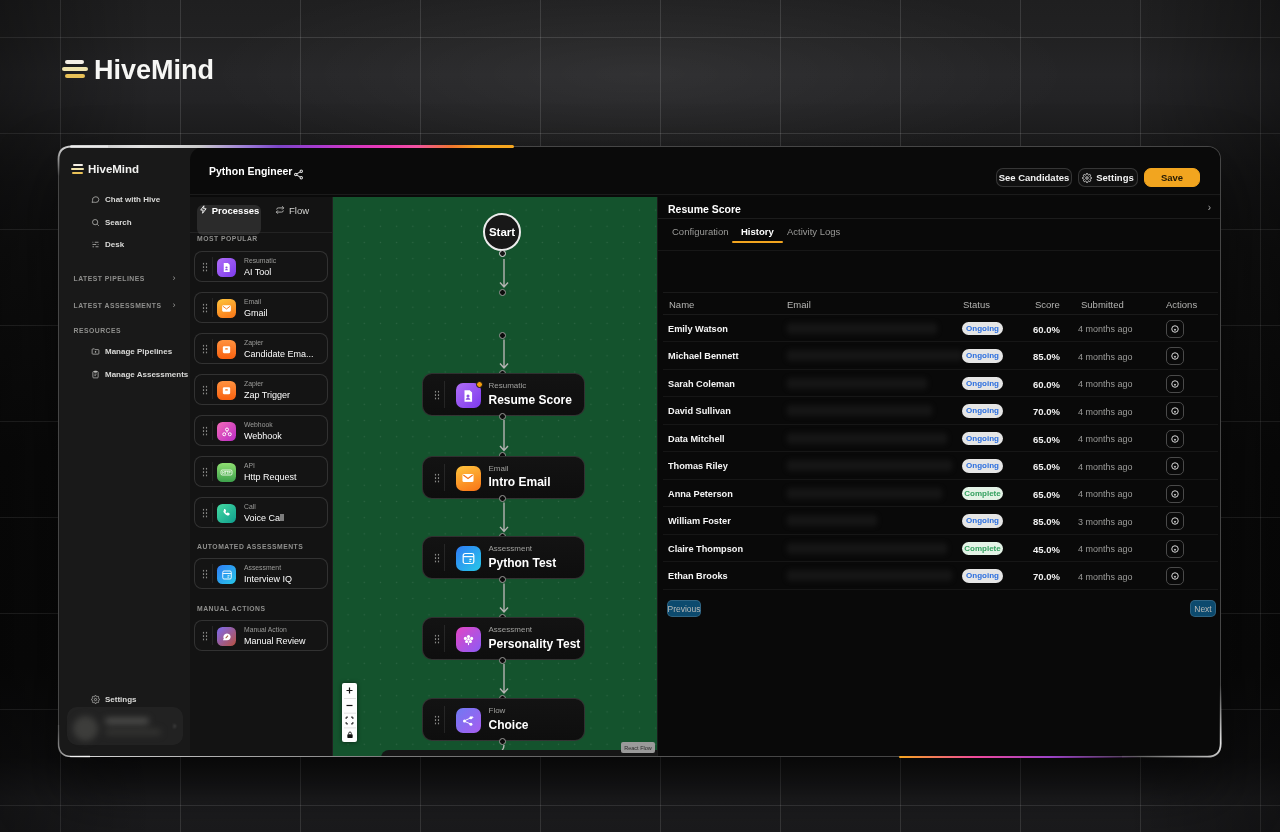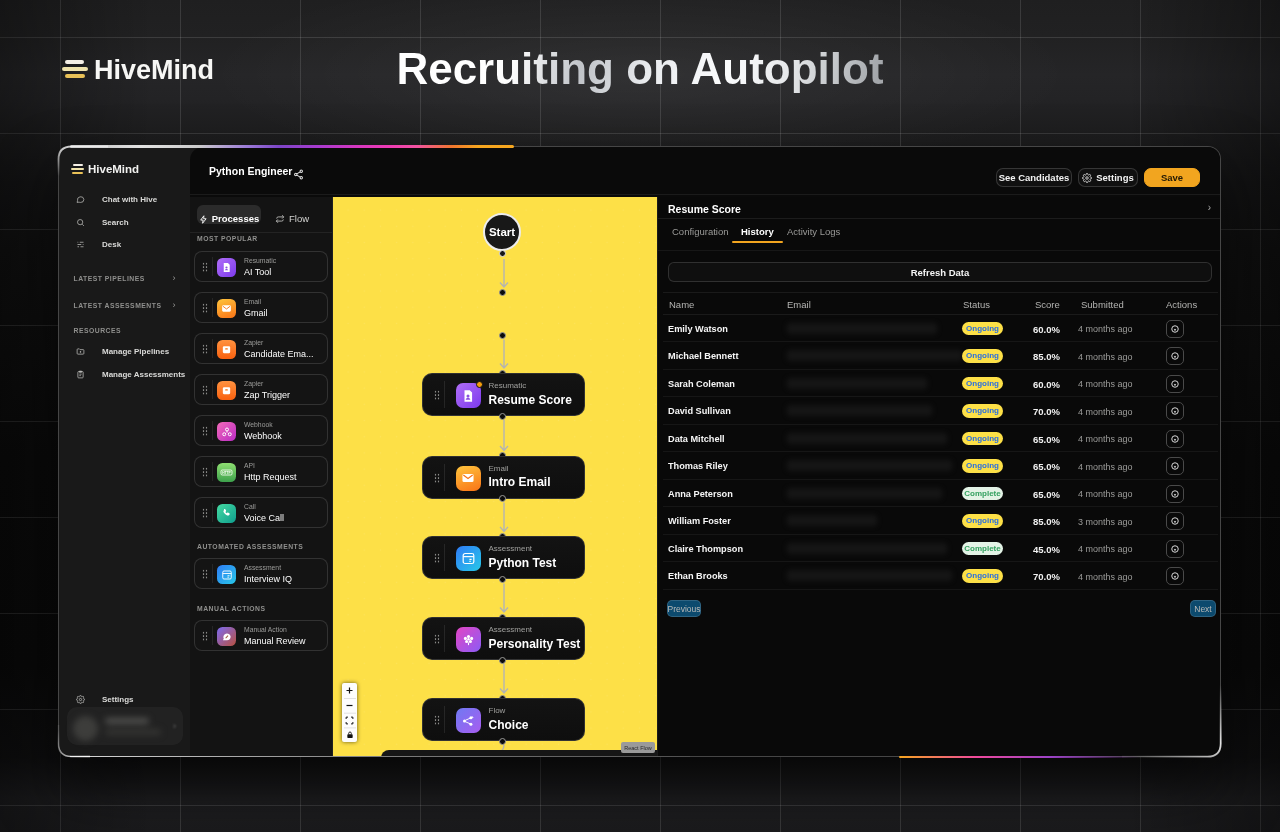--- a/index.html
+++ b/index.html
@@ -43,21 +43,21 @@
   background:linear-gradient(90deg, rgba(255,255,255,0.8), rgba(255,255,255,0.3) 50%, rgba(255,255,255,0.06)); }
 
 .side { position:absolute; left:0; top:0; width:131px; height:611px; background:#191919; }
 .side .logo { position:absolute; left:12px; top:16px; display:flex; align-items:center; }
 .side .logo .bars { position:relative; width:13px; height:11px; }
 .side .logo .bars i { position:absolute; height:2px; border-radius:2px; }
 .side .logo .bars i.b1 { left:1.5px; top:0; width:10px; background:#f4efe6; }
 .side .logo .bars i.b2 { left:0; top:4px; width:13px; background:#efe3ac; }
 .side .logo .bars i.b3 { left:1px; top:8px; width:10.5px; background:#e9c157; }
 .side .logo .txt { margin-left:4px; font-size:11.5px; font-weight:700; color:#f2f2f0; }
-.sitem { position:absolute; left:17px; display:flex; align-items:center; gap:17px; color:#dadad8; font-size:8px; font-weight:700; height:12px; }
+.sitem { position:absolute; left:32px; display:flex; align-items:center; gap:5px; color:#dadad8; font-size:8px; font-weight:700; height:12px; }
 .sitem svg { flex:0 0 auto; }
 .sitem span { white-space:nowrap; }
 .shead { position:absolute; left:14.5px; right:14px; display:flex; align-items:center; justify-content:space-between;
   color:#8f8f8d; font-size:6.8px; font-weight:700; letter-spacing:0.5px; }
 .shead .chev { color:#9a9a98; font-size:9px; font-weight:400; }
 .ucard { position:absolute; left:8px; top:560px; width:116px; height:38px; border-radius:10px; background:rgba(255,255,255,0.045); }
 .ucard .in { position:absolute; inset:0; filter:blur(3px); }
 .ucard .av { position:absolute; left:6px; top:9px; width:25px; height:25px; border-radius:50%; background:#3d3d3b; }
 .ucard .l1 { position:absolute; left:38px; top:11px; width:44px; height:6px; border-radius:3px; background:#50504e; }
 .ucard .l2 { position:absolute; left:38px; top:22px; width:56px; height:6px; border-radius:3px; background:#343432; }
@@ -65,24 +65,24 @@
 
 .main { position:absolute; left:131px; top:0; width:1032px; height:611px; background:#0a0a0a; border-top-left-radius:13px; }
 .topbar { position:absolute; left:0; top:0; width:1032px; height:48px; border-bottom:1px solid rgba(255,255,255,0.07); }
 .topbar .name { position:absolute; left:19px; top:18px; font-size:10.5px; font-weight:700; color:#fff; }
 .topbar .share { position:absolute; left:103px; top:18.5px; }
 .btn { position:absolute; top:21px; height:19px; border:1px solid rgba(255,255,255,0.16); border-radius:7px; background:#101010;
   color:#f2f2f2; font-size:9.5px; font-weight:700; display:flex; align-items:center; justify-content:center; gap:4px; }
 .btn.save { background:#f2a51f; border-color:#f2a51f; color:#241a05; }
 
 .palette { position:absolute; left:0; top:50px; width:143px; height:561px; background:#131313; border-right:1px solid rgba(255,255,255,0.06); }
-.canvas { position:absolute; left:143px; top:50px; width:324px; height:561px; background:#fde047; overflow:hidden; }
+.canvas { position:absolute; left:143px; top:50px; width:324px; height:561px; background:#14532d; overflow:hidden; }
 .rpanel { position:absolute; left:467px; top:50px; width:565px; height:561px; background:#090909; border-left:1px solid rgba(255,255,255,0.07); }
 
-.ptab { position:absolute; top:8px; height:19px; border-radius:6px; display:flex; align-items:flex-end; gap:4px; font-size:9.5px; }
+.ptab { position:absolute; top:8px; height:30px; border-radius:6px; display:flex; align-items:flex-start; gap:4px; font-size:9.5px; }
 .ptab.on { left:7px; width:64px; background:#2b2b2b; color:#fff; font-weight:700; justify-content:center; }
 .ptab.off { left:80px; width:44px; color:#d2d2d0; justify-content:center; }
 .plab { position:absolute; left:7px; color:#8f8f8d; font-size:6.8px; font-weight:700; letter-spacing:0.5px; }
 .pcard { position:absolute; left:4px; width:134px; height:31px; border:1px solid rgba(255,255,255,0.13); border-radius:8px; background:#141414; }
 .grip { position:absolute; width:6px; height:10px; background-image:radial-gradient(circle, #8a8a88 0.9px, transparent 1.1px); background-size:3px 3.4px; }
 .pcard .grip { left:7px; top:10px; }
 .pic { position:absolute; left:22px; top:6px; width:19px; height:19px; border-radius:5.5px; display:flex; align-items:center; justify-content:center; }
 .pcard .cat { position:absolute; left:49px; top:5px; font-size:6.8px; color:#9c9c9a; }
 .pcard .nm { position:absolute; left:49px; top:14.5px; font-size:9px; font-weight:400; color:#fcfcfc; white-space:nowrap; }
 .pcard .divl { position:absolute; left:17px; top:5px; bottom:5px; width:1px; background:rgba(255,255,255,0.08); }
@@ -108,42 +108,41 @@
 .rtab.on { color:#fff; font-weight:700; }
 .rtab.on::after { content:""; position:absolute; left:-9px; right:-9px; bottom:-6.5px; height:2px; background:#f2a51f; border-radius:2px; }
 .refresh { position:absolute; left:10px; top:65px; width:544px; height:20px; border:1px solid rgba(255,255,255,0.14); border-radius:6px; background:#0f0f0f;
   color:#f5f5f5; font-size:9.5px; font-weight:700; display:flex; align-items:center; justify-content:center; }
 .thead { position:absolute; left:5px; width:555px; height:23px; top:95px; border-top:1px solid rgba(255,255,255,0.07); border-bottom:1px solid rgba(255,255,255,0.07); }
 .th { position:absolute; top:6px; font-size:9.5px; color:#b4b4b2; }
 .trow { position:absolute; left:5px; width:555px; height:27.5px; border-bottom:1px solid rgba(255,255,255,0.055); }
 .trow .nm { position:absolute; left:5px; top:9px; font-size:9.2px; font-weight:700; color:#f5f5f5; }
 .trow .em { position:absolute; left:124px; top:8px; height:11px; border-radius:2px; background:#181818; filter:blur(2.5px); opacity:0.85; }
 .pill { position:absolute; left:299px; top:7px; width:41px; height:13.5px; border-radius:8px; font-size:8px; font-weight:700; display:flex; align-items:center; justify-content:center; }
-.pill.on { background:#fde047; color:#2c6fdf; }
+.pill.on { background:#e5e5e5; color:#2c6fdf; }
 .pill.cp { background:#e3f3e6; color:#34a160; }
 .trow .sc { position:absolute; left:370px; top:9px; font-size:9.5px; font-weight:700; color:#f2f2f2; }
 .trow .sub { position:absolute; left:415px; top:9.5px; font-size:9px; color:#9c9c9a; }
 .abtn { position:absolute; left:503px; top:5px; width:18px; height:18px; border:1.4px solid #4a4a4a; border-radius:5px; display:flex; align-items:center; justify-content:center; }
 .pgbtn { position:absolute; height:17px; border:1px solid rgba(255,255,255,0.14); border-radius:5px; color:#b9b9b7; font-size:8.5px; display:flex; align-items:center; justify-content:center; background:#0c4a6e; }
 .pginfo { position:absolute; top:408px; left:0; width:565px; text-align:center; color:#d8d8d6; font-size:9px; }
 </style>
 </head>
 <body>
 <div class="stage">
   <div class="grid"></div>
   <div class="vignette"></div>
   <div class="toplogo">
     <div class="bars">
         <i class="b1"></i>
         <i class="b2"></i>
         <i class="b3"></i>
       </div>
     <div class="txt">HiveMind</div>
   </div>
-  <h1 class="title">Recruiting on Autopilot</h1>
 
   <div class="win">
     <aside class="side" id="sidebar">
       <div class="logo">
           <div class="bars">
             <i class="b1"></i>
             <i class="b2"></i>
             <i class="b3"></i>
           </div>
           <div class="txt">HiveMind</div>
@@ -464,21 +463,20 @@
       </div>
       <div class="rpanel" id="rpanel">
         <div class="rp-h">
             <div class="t">Resume Score</div>
             <div class="c">›</div>
           </div>
         <div class="rtab" style="left:14px;">Configuration</div>
         <div class="rtab on" style="left:83px;">History</div>
         <div class="rtab" style="left:129px;">Activity Logs</div>
           <div style="position:absolute;left:0;right:0;top:52.5px;height:1px;background:rgba(255,255,255,0.06);"></div>
-        <div class="refresh">Refresh Data</div>
         <div class="thead">
           <div class="th" style="left:6px;">Name</div>
           <div class="th" style="left:124px;">Email</div>
           <div class="th" style="left:300px;">Status</div>
           <div class="th" style="left:372px;">Score</div>
           <div class="th" style="left:418px;">Submitted</div>
           <div class="th" style="left:503px;">Actions</div>
         </div>
         <div class="trow" style="top:117.5px;">
             <div class="nm">Emily Watson</div>

